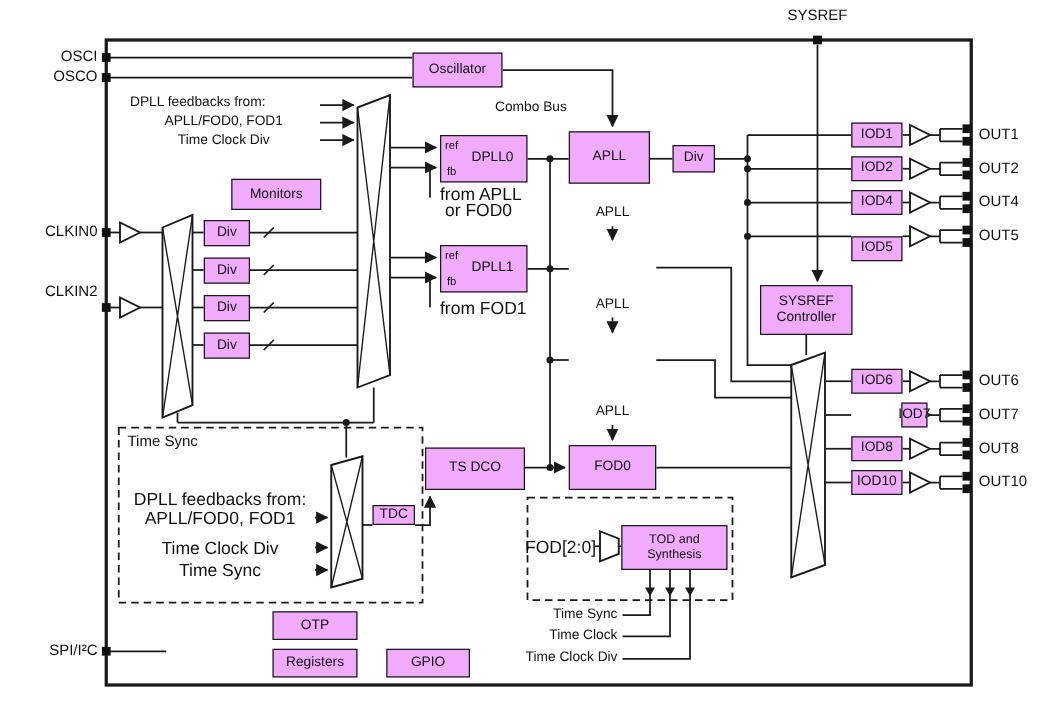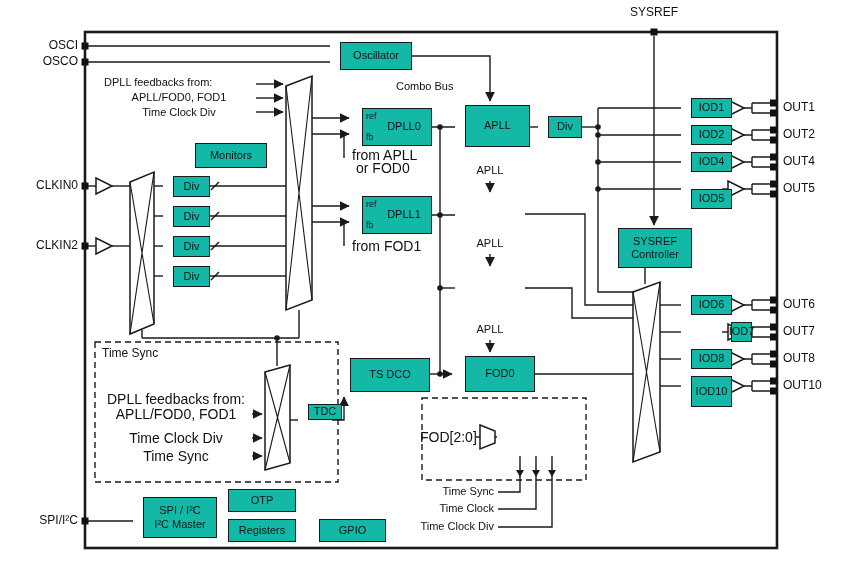--- a/index.html
+++ b/index.html
@@ -1,24 +1,24 @@
 <!DOCTYPE html>
 <html><head>
 <meta charset="utf-8">
 <style>
   html,body{margin:0;padding:0;background:#fff;}
   .diagram{position:relative;width:850px;height:564px;background:#fff;
            font-family:"Liberation Sans",sans-serif;color:#111;overflow:hidden;}
   svg.wires{position:absolute;left:0;top:0;}
-  .box{position:absolute;border:1.6px solid #1a1a1a;background:#14b8a6;display:flex;
+  .box{position:absolute;border:1.6px solid #1a1a1a;background:#f0abfc;display:flex;
        align-items:center;justify-content:center;font-size:11px;text-align:center;
-       box-sizing:border-box;line-height:1.2;margin-left:10px;}
+       box-sizing:border-box;line-height:1.2;}
   .box.two{flex-direction:column;}
   .reffb{position:absolute;left:3px;top:3px;bottom:3px;display:flex;flex-direction:column;
-         justify-content:space-between;font-size:9px;line-height:1;text-align:left;}
+         justify-content:space-between;font-size:9px;line-height:1;text-align:left;align-items:center;}
   .lbl{position:absolute;font-size:12px;white-space:nowrap;line-height:1.1;}
   .lbl.s{font-size:11px;}
   .lbl.xs{font-size:14px;}
   .r{text-align:right;}
   .c{text-align:center;}
 </style>
 </head>
 <body>
 
 <div class="diagram">
@@ -183,21 +183,21 @@
       <circle cx="277" cy="338" r="2.8"></circle>
       <polygon points="516,470 524,470 520,477"></polygon>
       <polygon points="532,470 540,470 536,477"></polygon>
       <polygon points="548,470 556,470 552,477"></polygon>
     </g>
   </svg>
 
   <div class="lbl r" style="left:30px;top:39px;width:48px">OSCI</div>
   <div class="lbl r" style="left:30px;top:55px;width:48px">OSCO</div>
   <div class="lbl r" style="left:20px;top:179px;width:58px">CLKIN0</div>
-  <div class="lbl r" style="left:20px;top:239px;width:58px">CLKIN2</div>
+  <div class="lbl r" style="left:20px;top:227px;width:58px">CLKIN2</div>
   <div class="lbl r" style="left:20px;top:514px;width:58px">SPI/I²C</div>
   <div class="lbl c" style="left:624px;top:6px;width:60px">SYSREF</div>
   <div class="lbl" style="left:783px;top:101px;width:48px">OUT1</div>
   <div class="lbl" style="left:783px;top:128px;width:48px">OUT2</div>
   <div class="lbl" style="left:783px;top:155px;width:48px">OUT4</div>
   <div class="lbl" style="left:783px;top:182px;width:48px">OUT5</div>
   <div class="lbl" style="left:783px;top:298px;width:48px">OUT6</div>
   <div class="lbl" style="left:783px;top:325px;width:48px">OUT7</div>
   <div class="lbl" style="left:783px;top:352px;width:48px">OUT8</div>
   <div class="lbl" style="left:783px;top:379px;width:48px">OUT10</div>
@@ -222,39 +222,36 @@
       <span>fb</span>
     </div>
     <span>DPLL1</span>
   </div>
 
   <div class="box" style="left:455px;top:105px;width:65px;height:42px">APLL</div>
   <div class="box" style="left:538px;top:116px;width:34px;height:22px">Div</div>
   <div class="box" style="left:455px;top:356px;width:70px;height:36px">FOD0</div>
   <div class="box" style="left:340px;top:358px;width:80px;height:34px">TS DCO</div>
   <div class="box" style="left:298px;top:404px;width:34px;height:16px">TDC</div>
+  <div class="box" style="left:497px;top:420px;width:85px;height:36px;font-size:10px">TOD and Synthesis</div>
 
   <div class="box two" style="left:608px;top:228px;width:74px;height:40px">
     <span>SYSREF</span>
     <span>Controller</span>
   </div>
 
   <div class="box" style="left:681px;top:98px;width:41px;height:20px">IOD1</div>
   <div class="box" style="left:681px;top:125px;width:41px;height:20px">IOD2</div>
   <div class="box" style="left:681px;top:152px;width:41px;height:20px">IOD4</div>
   <div class="box" style="left:681px;top:189px;width:41px;height:20px">IOD5</div>
   <div class="box" style="left:681px;top:295px;width:41px;height:20px">IOD6</div>
   <div class="box" style="left:721px;top:322px;width:21px;height:20px">IOD7</div>
   <div class="box" style="left:681px;top:349px;width:41px;height:20px">IOD8</div>
-  <div class="box" style="left:681px;top:376px;width:41px;height:31px">IOD10</div>
-
-  <div class="box two" style="left:133px;top:497px;width:74px;height:41px">
-    <span>SPI / I²C</span>
-    <span>I²C Master</span>
-  </div>
+  <div class="box" style="left:681px;top:376px;width:41px;height:20px">IOD10</div>
+
   <div class="box" style="left:218px;top:489px;width:68px;height:23px">OTP</div>
   <div class="box" style="left:218px;top:519px;width:68px;height:23px">Registers</div>
   <div class="box" style="left:309px;top:519px;width:67px;height:23px">GPIO</div>
 
   <div class="lbl s" style="left:396px;top:80px">Combo Bus</div>
   <div class="lbl s" style="left:104px;top:76px;width:150px">DPLL feedbacks from:</div>
   <div class="lbl s c" style="left:104px;top:91px;width:150px">APLL/FOD0, FOD1</div>
   <div class="lbl s c" style="left:104px;top:106px;width:150px">Time Clock Div</div>
   <div class="lbl xs" style="left:352px;top:148px">from APLL</div>
   <div class="lbl xs" style="left:356px;top:161px">or FOD0</div>

